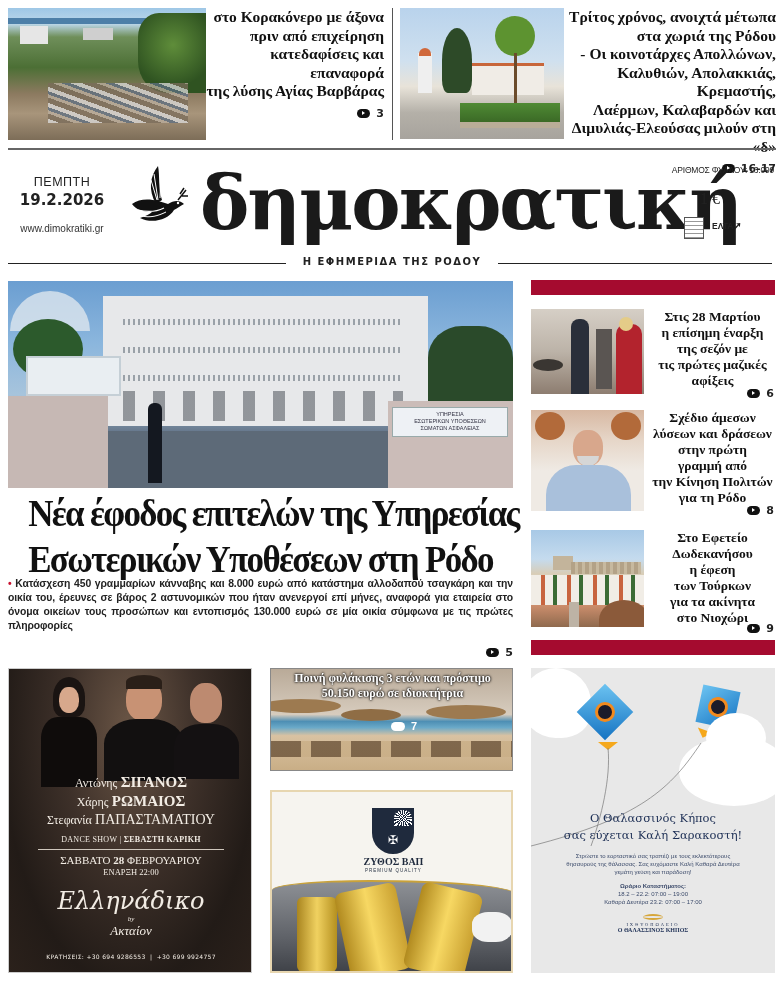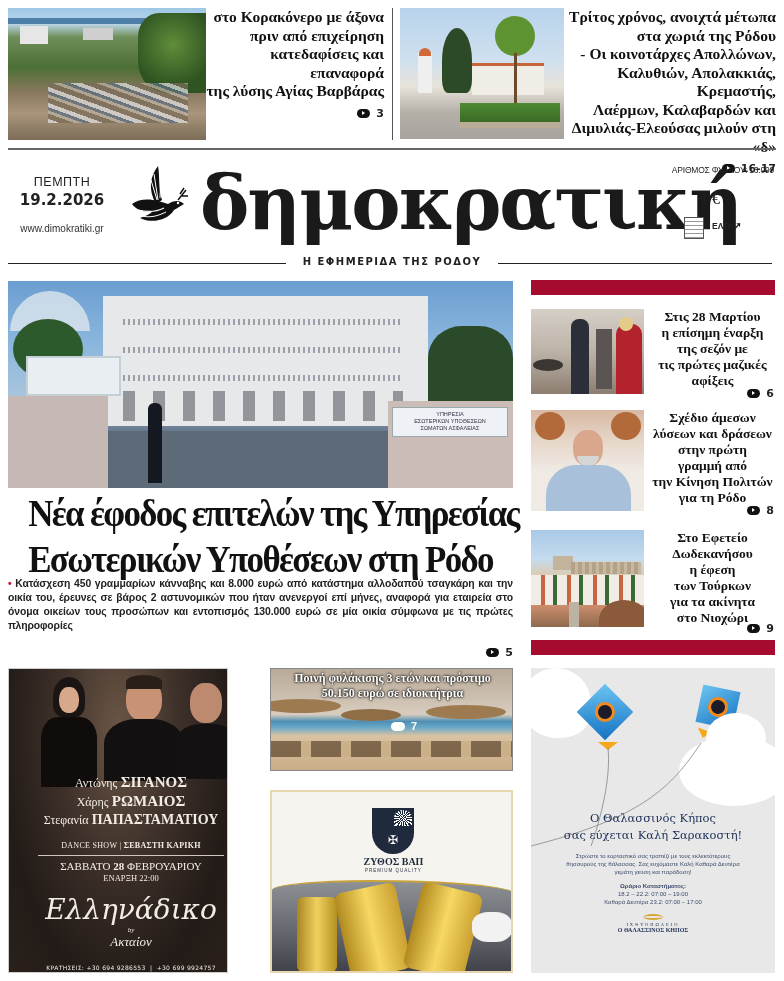--- a/index.html
+++ b/index.html
@@ -195,21 +195,21 @@
 </div>
 <div class="abs" style="right:10px;top:619px;">
   <span class="pageref">
       <span class="dot"></span>
       <span>9</span>
     </span>
 </div>
 
 <div class="redbar" style="left:531px;top:640px;width:244px;height:15px;"></div>
 
-<div class="abs" style="left:8px;top:668px;width:220px;height:305px;background:radial-gradient(ellipse at 50% 20%,#6b5646 0%,#3d3029 40%,#221b17 75%,#2b211b 100%);overflow:hidden;border:1px solid #ccc;">
+<div class="abs" style="left:8px;top:668px;width:244px;height:305px;background:radial-gradient(ellipse at 50% 20%,#6b5646 0%,#3d3029 40%,#221b17 75%,#2b211b 100%);overflow:hidden;border:1px solid #ccc;">
   <div class="abs" style="left:30px;top:8px;width:60px;height:110px;">
     <div class="abs" style="left:14px;top:0;width:32px;height:40px;background:#1a1412;border-radius:50% 50% 30% 30%;"></div>
     <div class="abs" style="left:20px;top:10px;width:20px;height:26px;background:#d7a88c;border-radius:45%;"></div>
     <div class="abs" style="left:2px;top:40px;width:56px;height:70px;background:#0f0c0b;border-radius:30% 30% 0 0;"></div>
   </div>
   <div class="abs" style="left:95px;top:2px;width:80px;height:110px;">
     <div class="abs" style="left:22px;top:8px;width:36px;height:42px;background:#c89274;border-radius:45%;"></div>
     <div class="abs" style="left:22px;top:4px;width:36px;height:14px;background:#2a1f18;border-radius:50% 50% 0 0;"></div>
     <div class="abs" style="left:0;top:48px;width:80px;height:62px;background:#121010;border-radius:40% 40% 0 0;"></div>
   </div>
@@ -221,34 +221,34 @@
     <div style="font-family:'Liberation Serif',serif;font-size:13px;line-height:18px;">
       <span style="font-weight:normal;font-size:12px;">Αντώνης</span>
       <span style="font-weight:bold;font-size:15px;">ΣΙΓΑΝΟΣ</span>
     </div>
     <div style="font-family:'Liberation Serif',serif;font-size:13px;line-height:18px;">
       <span style="font-size:12px;">Χάρης</span>
       <span style="font-weight:bold;font-size:15px;">ΡΩΜΑΙΟΣ</span>
     </div>
     <div style="font-family:'Liberation Serif',serif;font-size:13px;line-height:18px;">
       <span style="font-size:12px;">Στεφανία</span>
-      <span style="font-weight:bold;font-size:14px;">ΠΑΠΑΣΤΑΜΑΤΙΟΥ</span>
-    </div>
-    <div style="font-family:'Liberation Serif',serif;font-size:8px;margin-top:12px;letter-spacing:0.3px;">
+      <span style="font-weight:normal;font-size:14px;">ΠΑΠΑΣΤΑΜΑΤΙΟΥ</span>
+    </div>
+    <div style="font-family:'Liberation Serif',serif;font-size:8px;margin-top:6px;letter-spacing:0.3px;">
       <span>DANCE SHOW |</span>
       <span style="font-weight:bold;">ΣΕΒΑΣΤΗ ΚΑΡΙΚΗ</span>
     </div>
     <div style="width:186px;height:1px;background:#cfc7bd;margin:5px auto 4px;"></div>
     <div style="font-family:'Liberation Serif',serif;font-size:11px;">
       <span>ΣΑΒΒΑΤΟ</span>
       <span style="font-weight:bold;">28</span>
       <span>ΦΕΒΡΟΥΑΡΙΟΥ</span>
     </div>
     <div style="font-family:'Liberation Serif',serif;font-size:8.5px;margin-top:1px;">ΕΝΑΡΞΗ 22:00</div>
-    <div style="font-family:'DejaVu Serif',serif;font-style:italic;font-size:28px;margin-top:10px;">Ελληνάδικο</div>
+    <div style="font-family:'DejaVu Serif',serif;font-style:italic;font-size:24px;margin-top:10px;">Ελληνάδικο</div>
     <div style="font-family:'Liberation Serif',serif;font-style:italic;font-size:7px;">by</div>
     <div style="font-family:'Liberation Serif',serif;font-style:italic;font-size:13px;">Ακταίον</div>
     <div style="font-family:'DejaVu Sans',sans-serif;font-size:6px;margin-top:14px;letter-spacing:0.3px;white-space:pre;">ΚΡΑΤΗΣΕΙΣ: +30 694 9286553  |  +30 699 9924757</div>
   </div>
 </div>
 
 <div class="abs" style="left:270px;top:668px;width:243px;height:103px;overflow:hidden;border:1px solid #888;background:linear-gradient(180deg,#b9aa98 0%,#d7ccbe 45%,#4e8fb4 52%,#6aa9c8 58%,#d9c2a2 66%,#c9ae86 100%);">
   <div class="abs" style="left:-10px;top:30px;width:80px;height:14px;background:#9d7a50;border-radius:50%;"></div>
   <div class="abs" style="left:70px;top:40px;width:60px;height:12px;background:#8f6d45;border-radius:50%;"></div>
   <div class="abs" style="left:155px;top:36px;width:80px;height:14px;background:#9d7a50;border-radius:50%;"></div>

